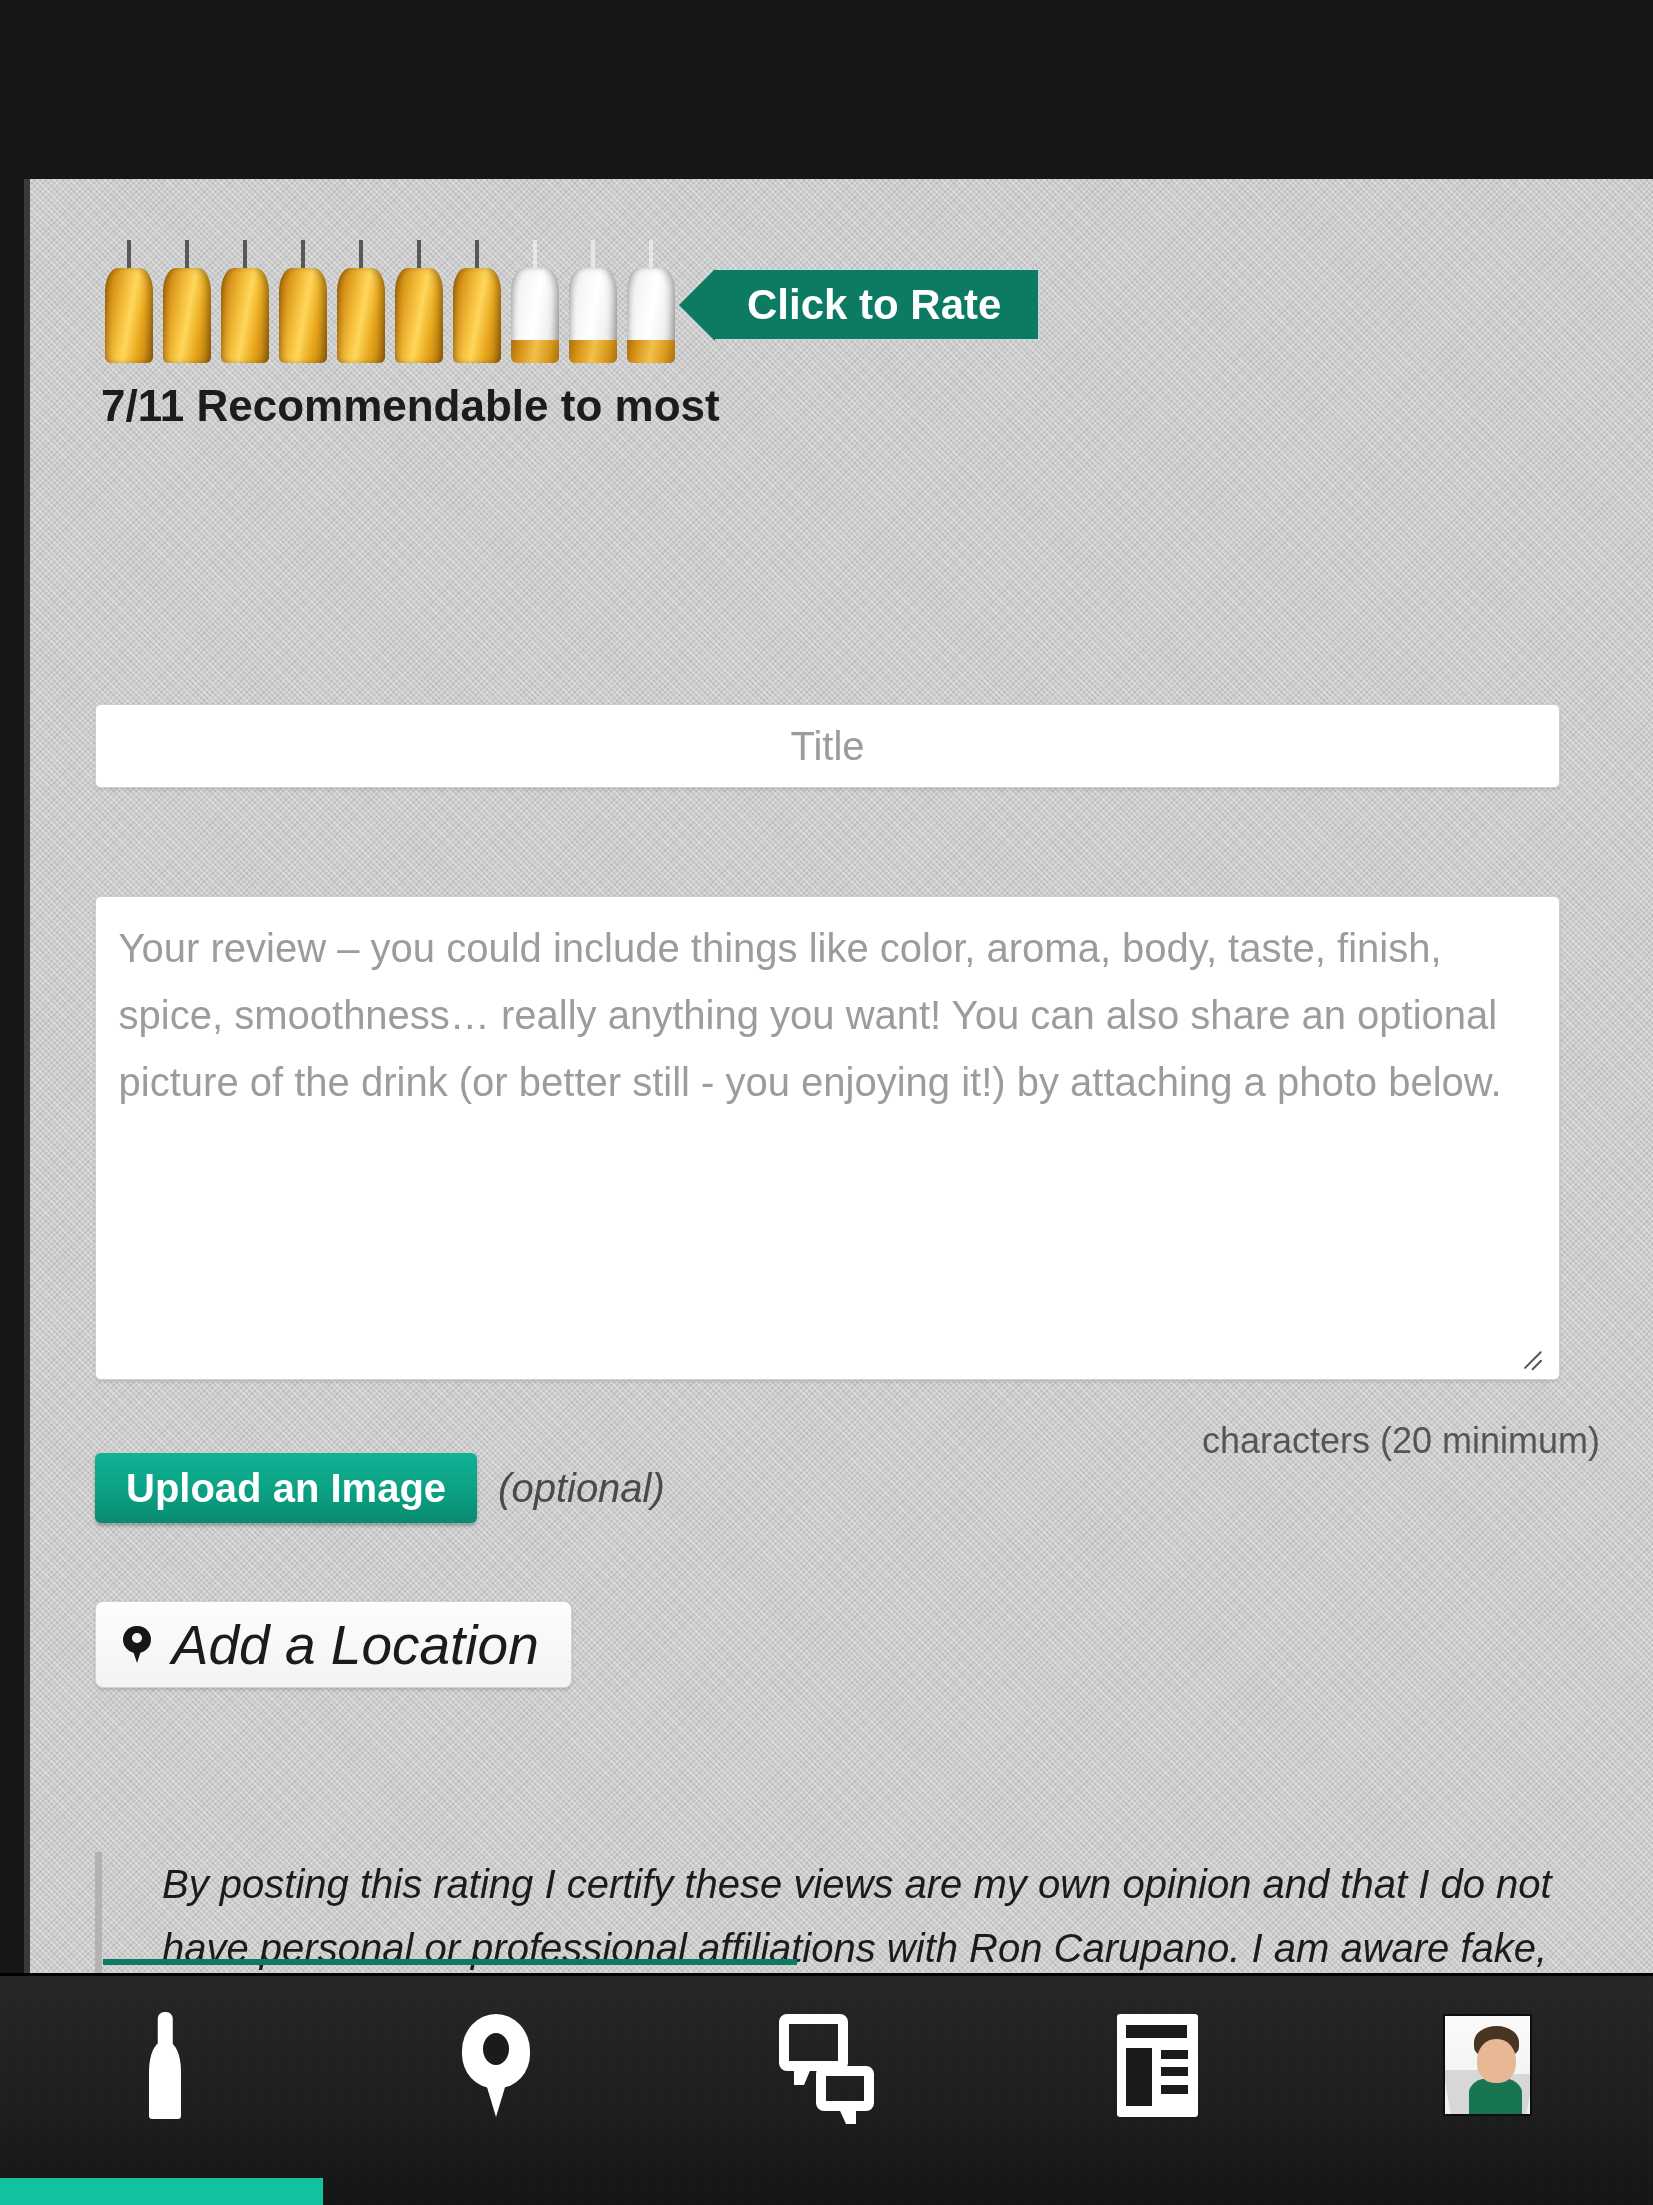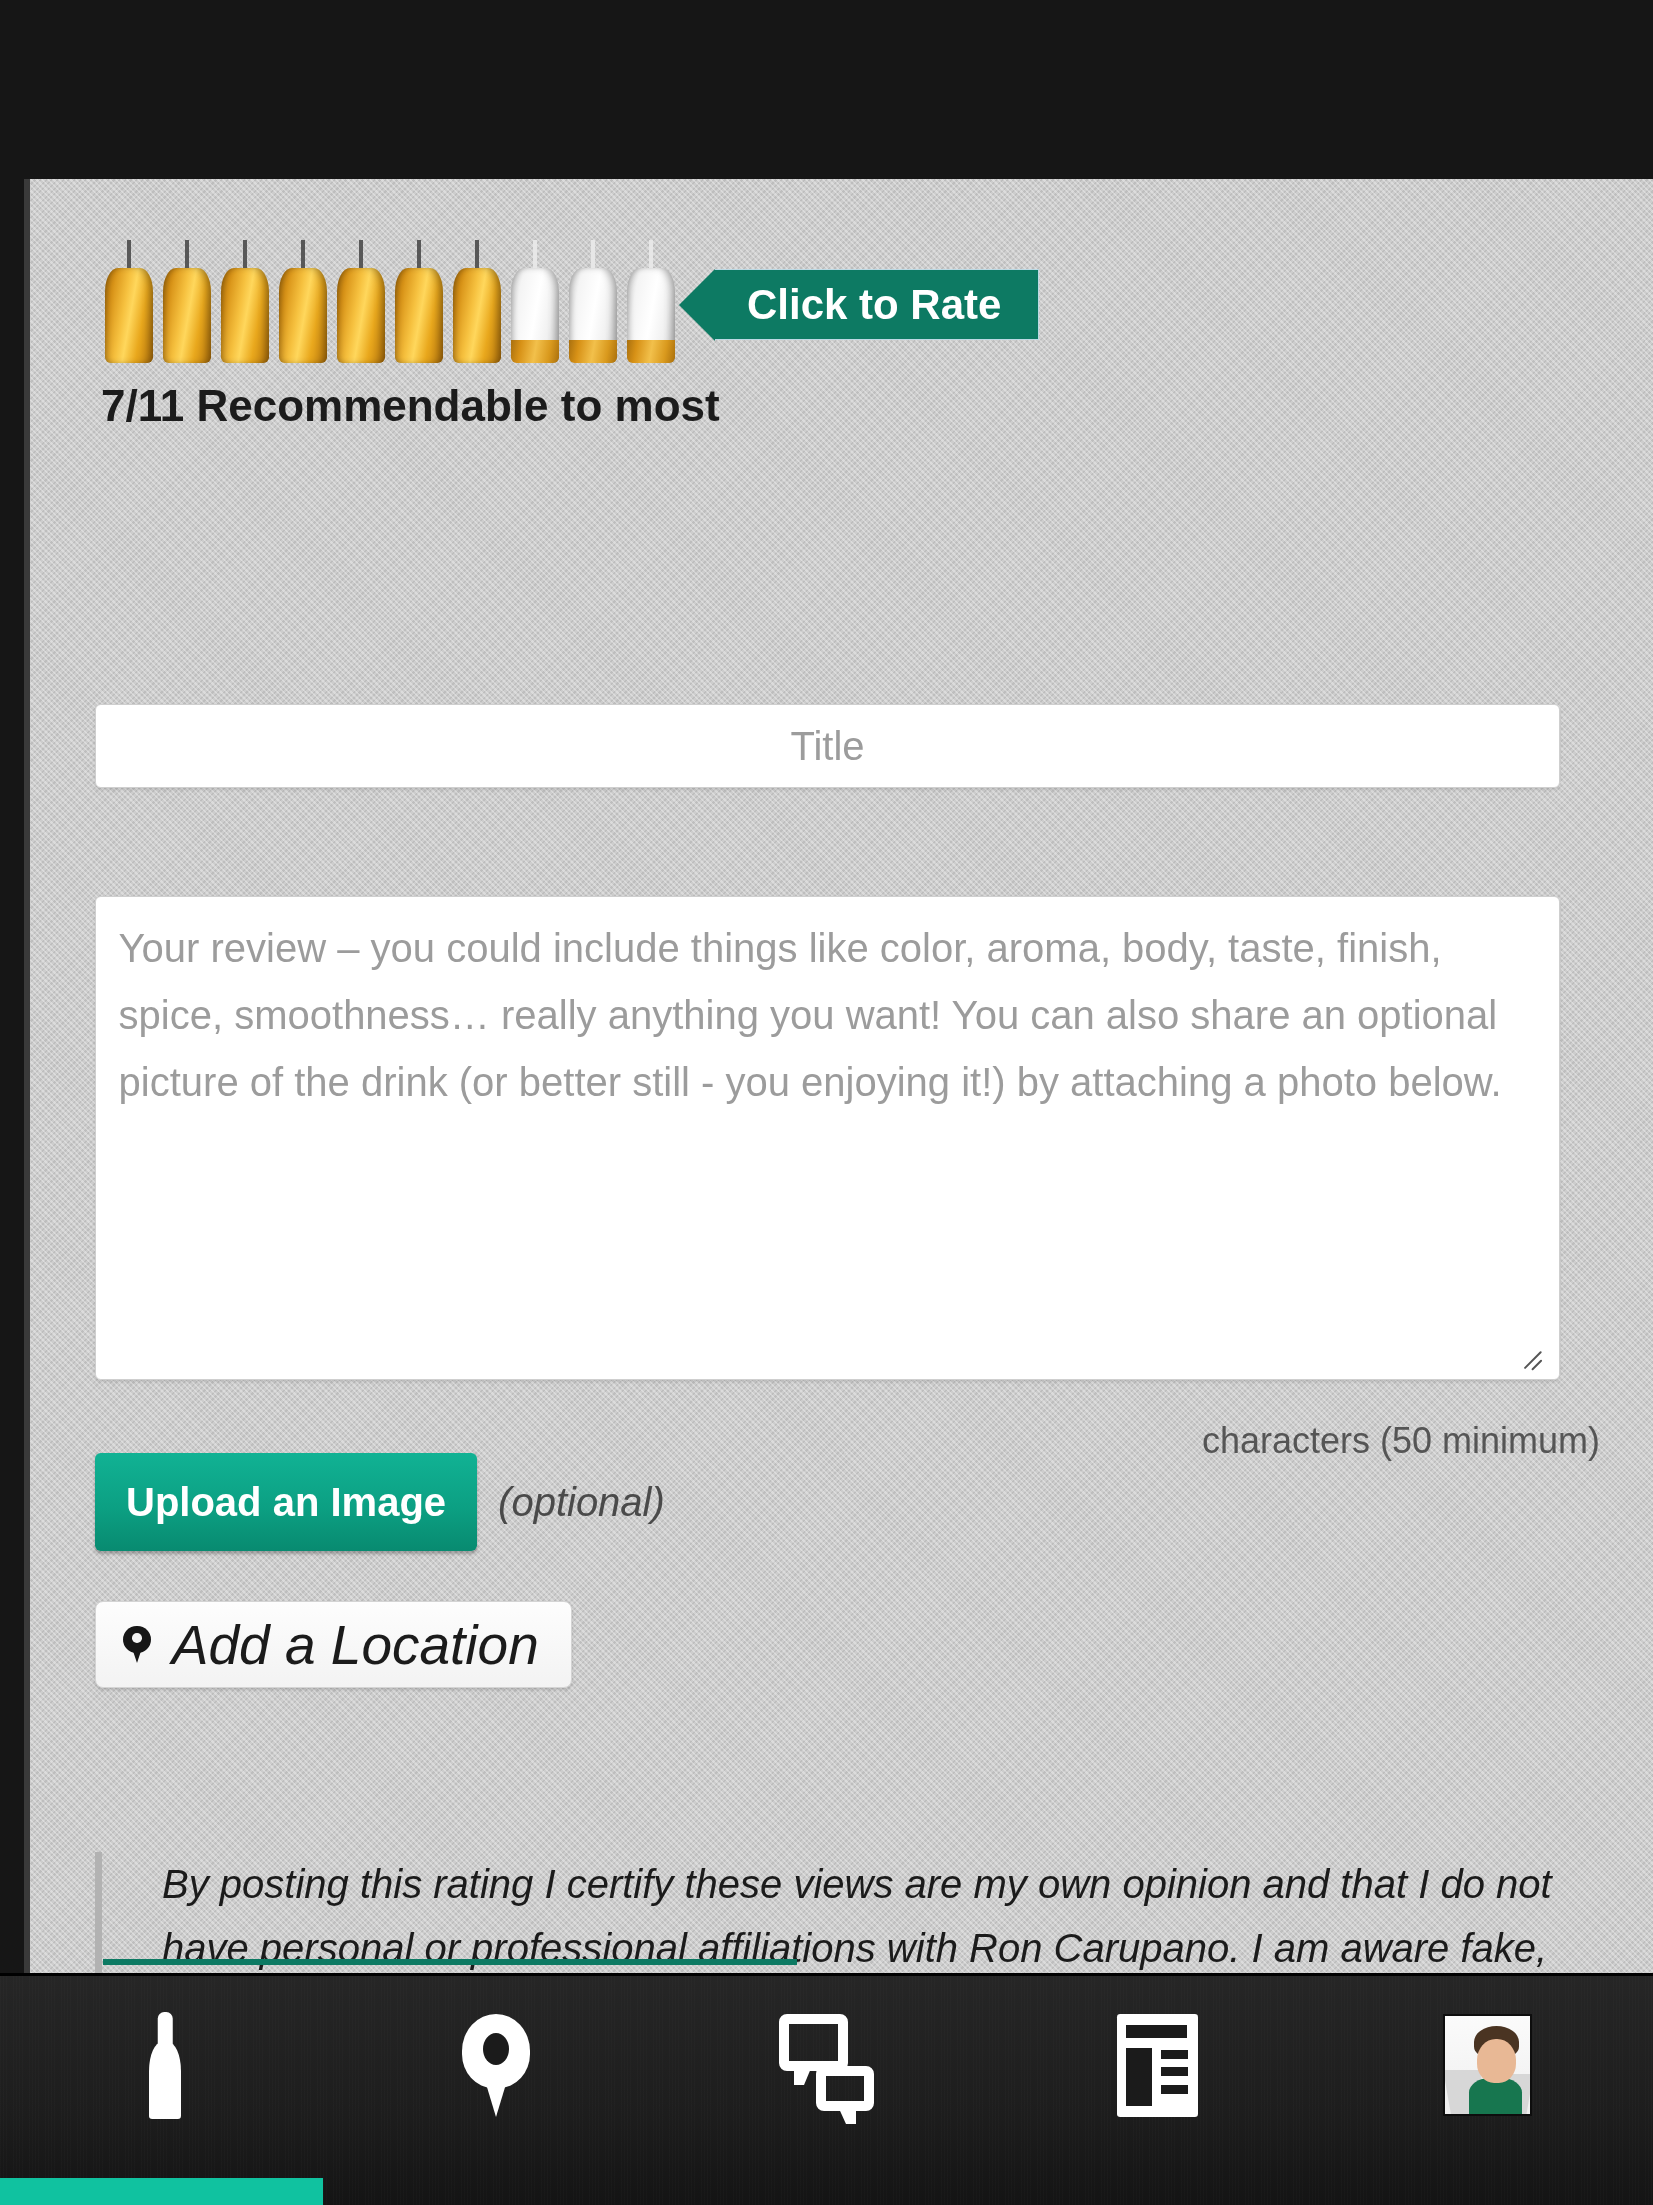--- a/index.html
+++ b/index.html
@@ -293,21 +293,21 @@
 
   
   .upload-row {
     position: absolute;
     top: 1274px;
     left: 65px;
     display: flex;
     align-items: center;
   }
   .upload-btn {
-    height: 98px;
+    height: 70px;
     padding: 0 31px;
     background: linear-gradient(180deg, #11b294 0%, #0ca083 55%, #088a70 100%);
     border: none;
     border-radius: 5.7px;
     color: #ffffff;
     font-size: 40px;
     font-weight: bold;
     font-family: "Liberation Sans", sans-serif;
     cursor: pointer;
     box-shadow: 0 2.4px 3.2px rgba(0,0,0,0.25);
@@ -663,21 +663,21 @@
     <div class="rating-label">7/11 Recommendable to most</div>
 
     <input class="title-field" type="text" placeholder="Title" style="">
 
     <textarea class="review-area" placeholder="Your review – you could include things like color, aroma, body, taste, finish, spice, smoothness… really anything you want! You can also share an optional picture of the drink (or better still - you enjoying it!) by attaching a photo below." style=""></textarea>
     <span class="resize-grip">
         <i></i>
         <i></i>
       </span>
 
-    <div class="char-count">characters (50 minimum)</div>
+    <div class="char-count">characters (20 minimum)</div>
 
     <div class="upload-row">
       <button class="upload-btn">Upload an Image</button>
       <span class="optional-label">(optional)</span>
     </div>
 
     <div class="location-btn">
       <span class="pin-icon">
           <span class="pin-hole"></span>
         </span>

